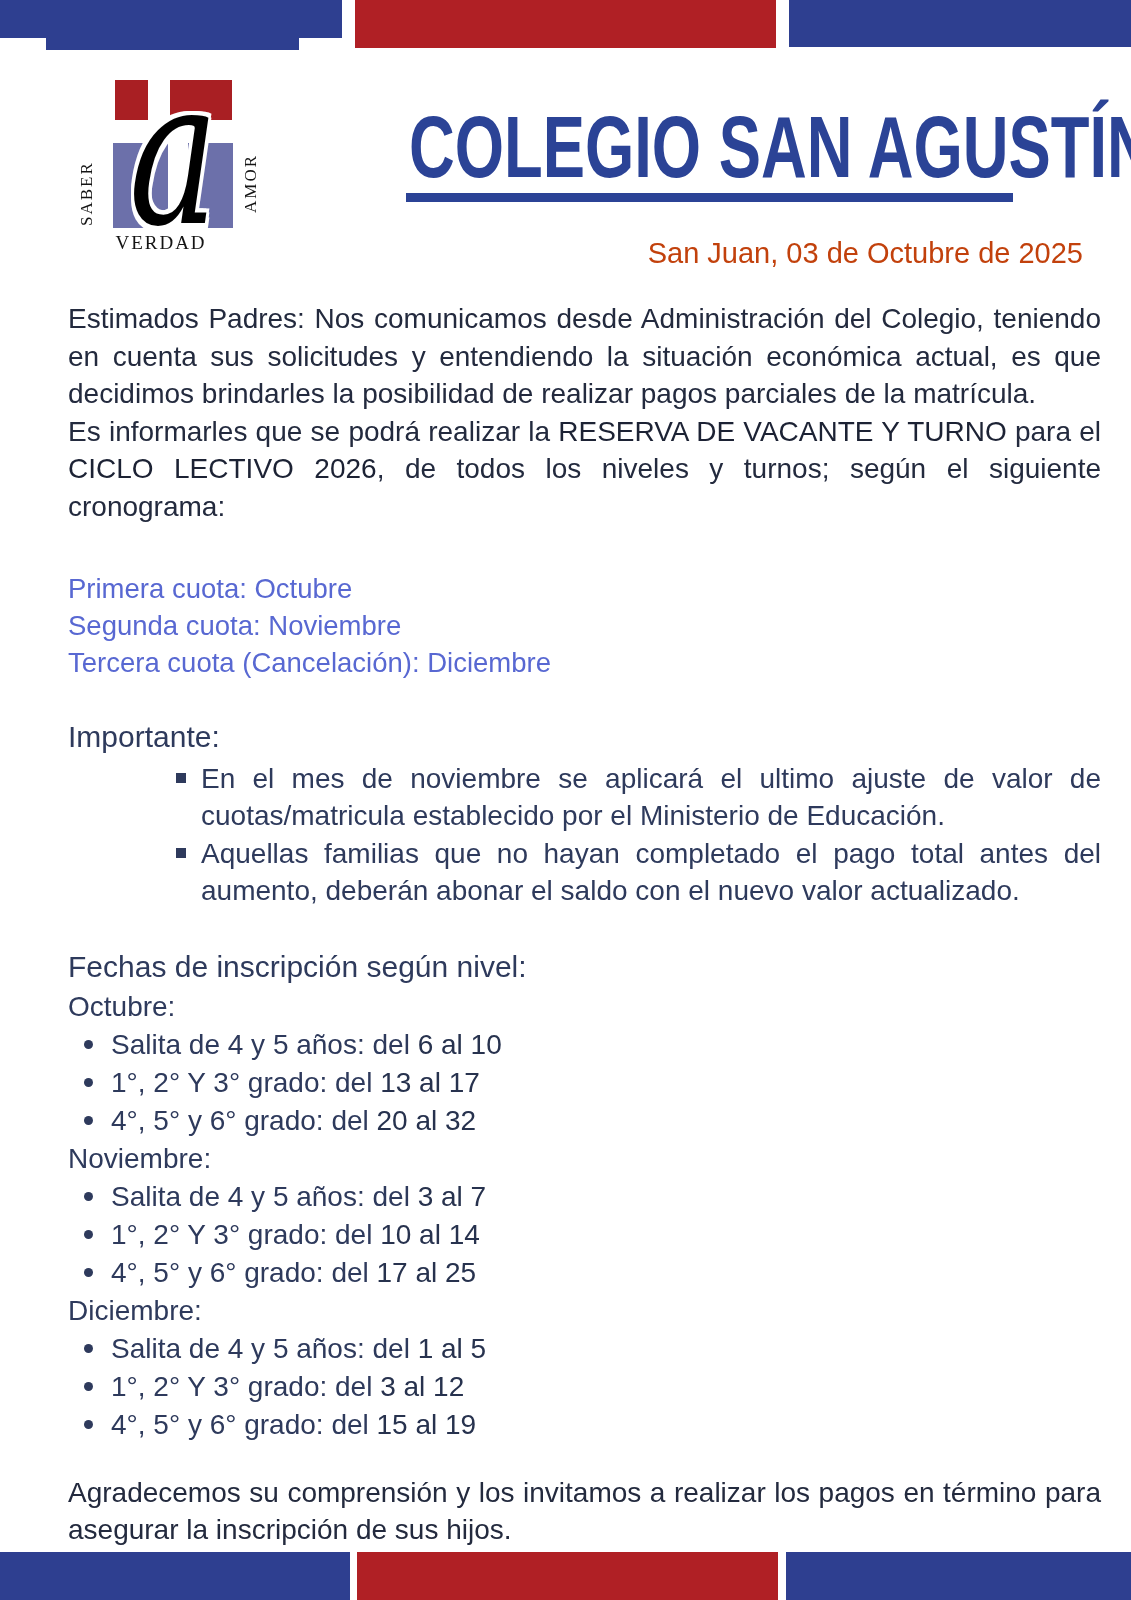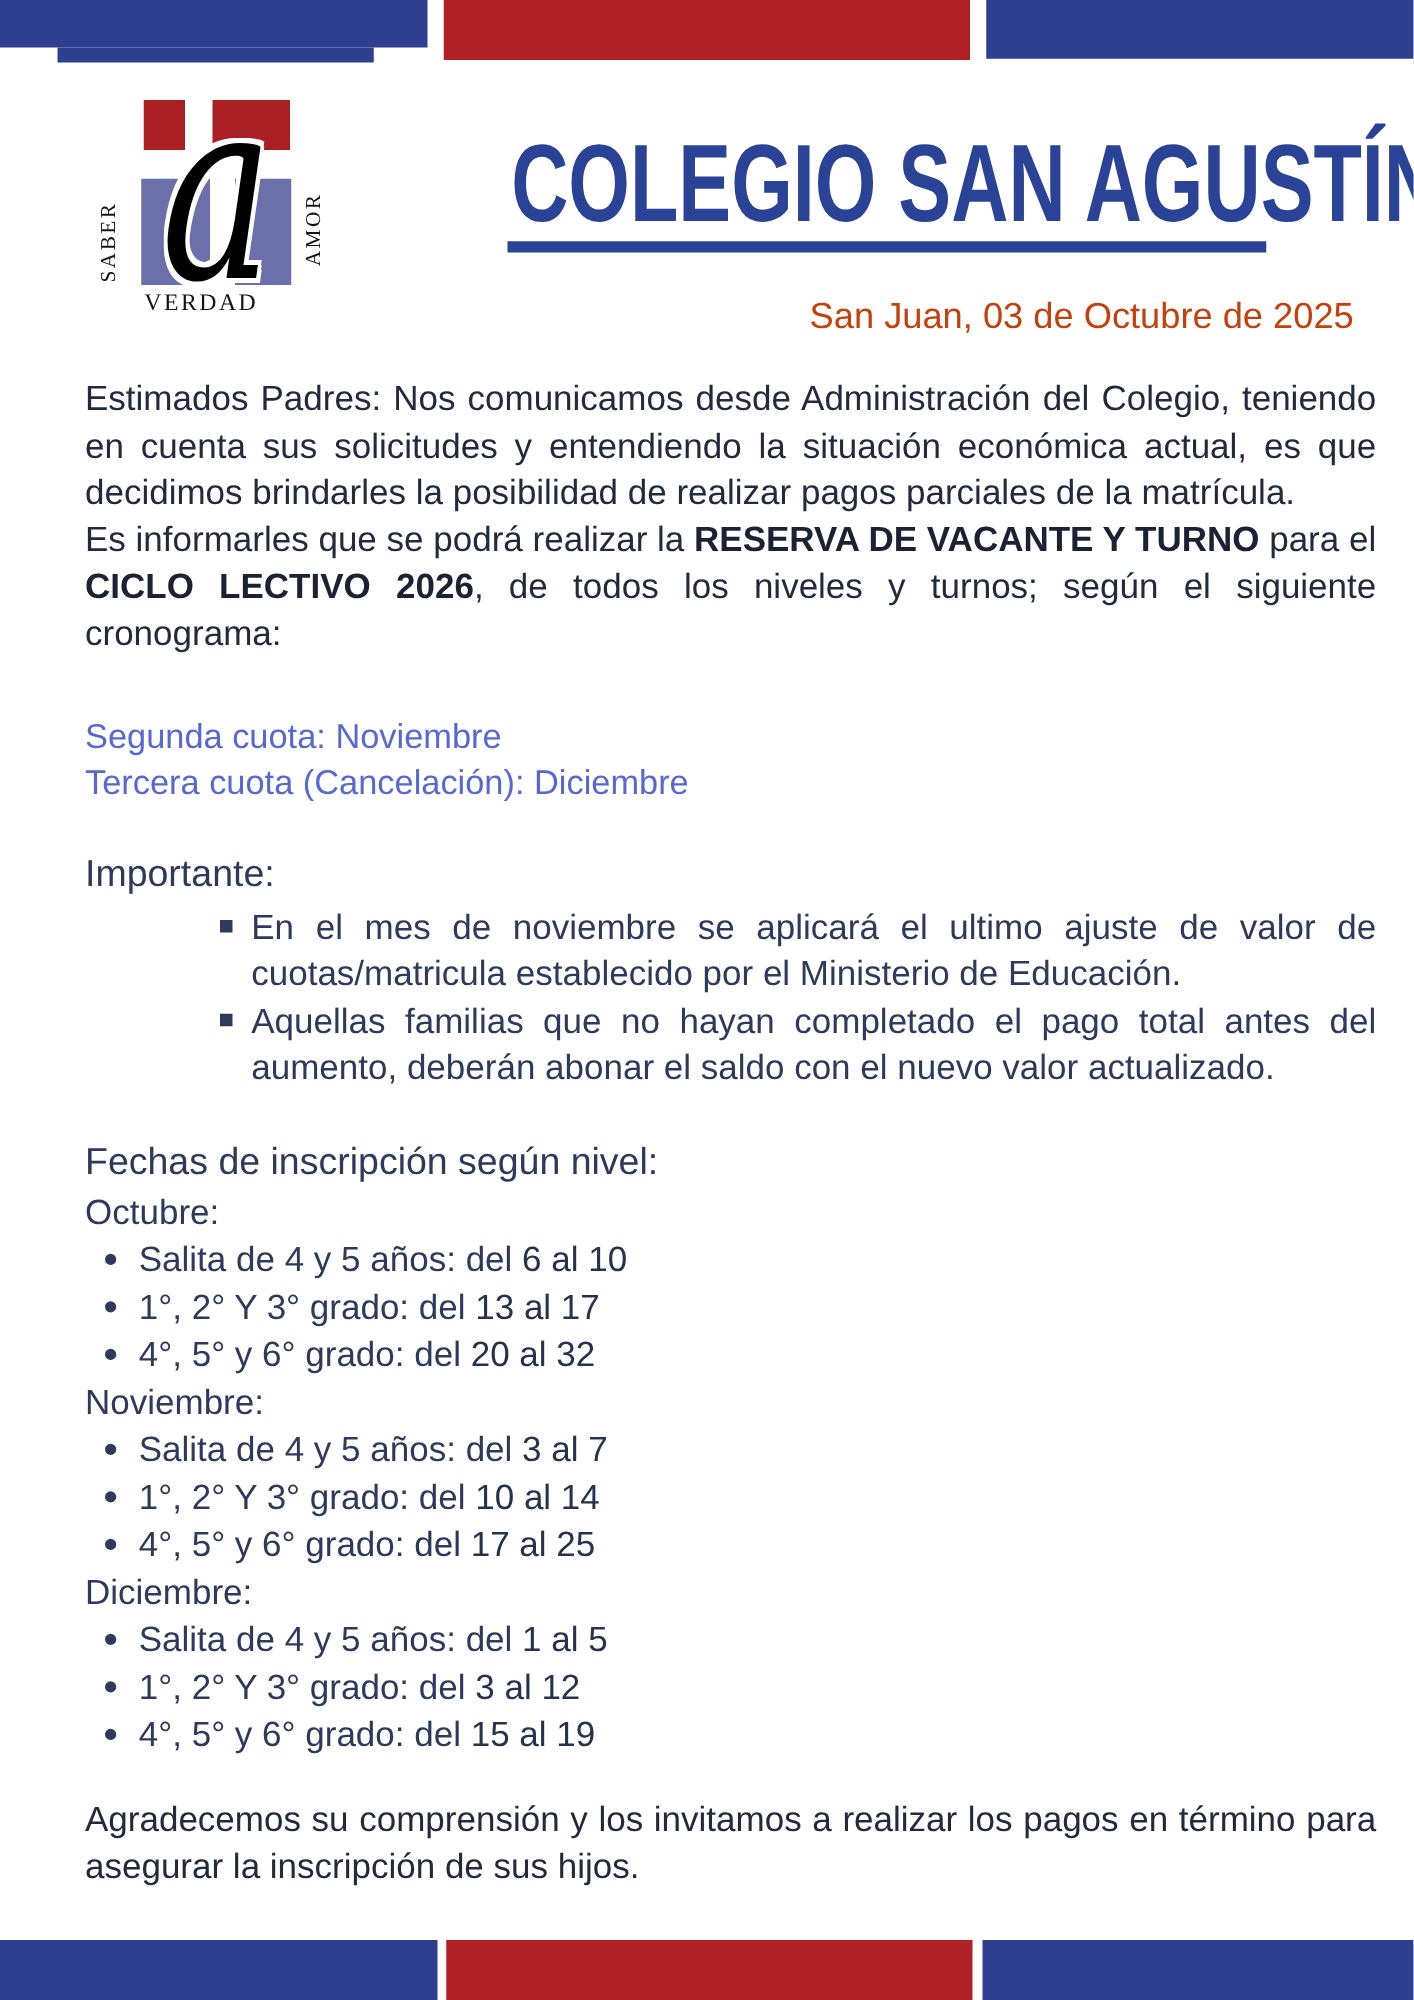--- a/index.html
+++ b/index.html
@@ -59,21 +59,21 @@
   .label-amor  { left:146px; top:135px; font-size:17px;
     transform:rotate(-90deg); transform-origin:top left; }
   .label-verdad{ left:6px;  top:154px; width:120px; text-align:center; font-size:19px; }
 
   
   .content { position:absolute; left:68px; top:300px; width:1033px; }
   .intro-p {
     margin:0; font-size:28px; line-height:37.5px; text-align:justify;
     color:#232a3e;
   }
-  .intro-p b { font-weight:700; color:#1c2234; }
+  .intro-p b { font-weight:400; color:#1c2234; }
 
   .cuotas { margin-top:45px; }
   .cuota-line { font-size:27.5px; line-height:37px; color:#5868d2; }
 
   .h-importante {
     margin:36px 0 0; font-weight:400; font-size:30px; line-height:40px;
     color:#2e3a5c;
   }
   .sq-bullets { margin-top:3px; }
   .sq-item {
@@ -129,20 +129,21 @@
   <div class="title-underline"></div>
   <p class="date-line">San Juan, 03 de Octubre de 2025</p>
 
   <div class="content">
 
     <p class="intro-p">Estimados Padres: Nos comunicamos desde Administración del Colegio, teniendo en cuenta sus solicitudes y entendiendo la situación económica actual, es que decidimos brindarles la posibilidad de realizar pagos parciales de la matrícula.</p>
 
     <p class="intro-p"><span>Es informarles que se podrá realizar la </span><b>RESERVA DE VACANTE Y TURNO</b><span> para el </span><b>CICLO LECTIVO 2026</b><span>, de todos los niveles y turnos; según el siguiente cronograma:</span></p>
 
     <div class="cuotas">
+      <div class="cuota-line">Primera cuota: Octubre</div>
       <div class="cuota-line">Segunda cuota: Noviembre</div>
       <div class="cuota-line">Tercera cuota (Cancelación): Diciembre</div>
     </div>
 
     <h2 class="h-importante">Importante:</h2>
 
     <div class="sq-bullets">
       <div class="sq-item">
         <span class="sq-marker"></span>
         <span>En el mes de noviembre se aplicará el ultimo ajuste de valor de cuotas/matricula establecido por el Ministerio de Educación.</span>

